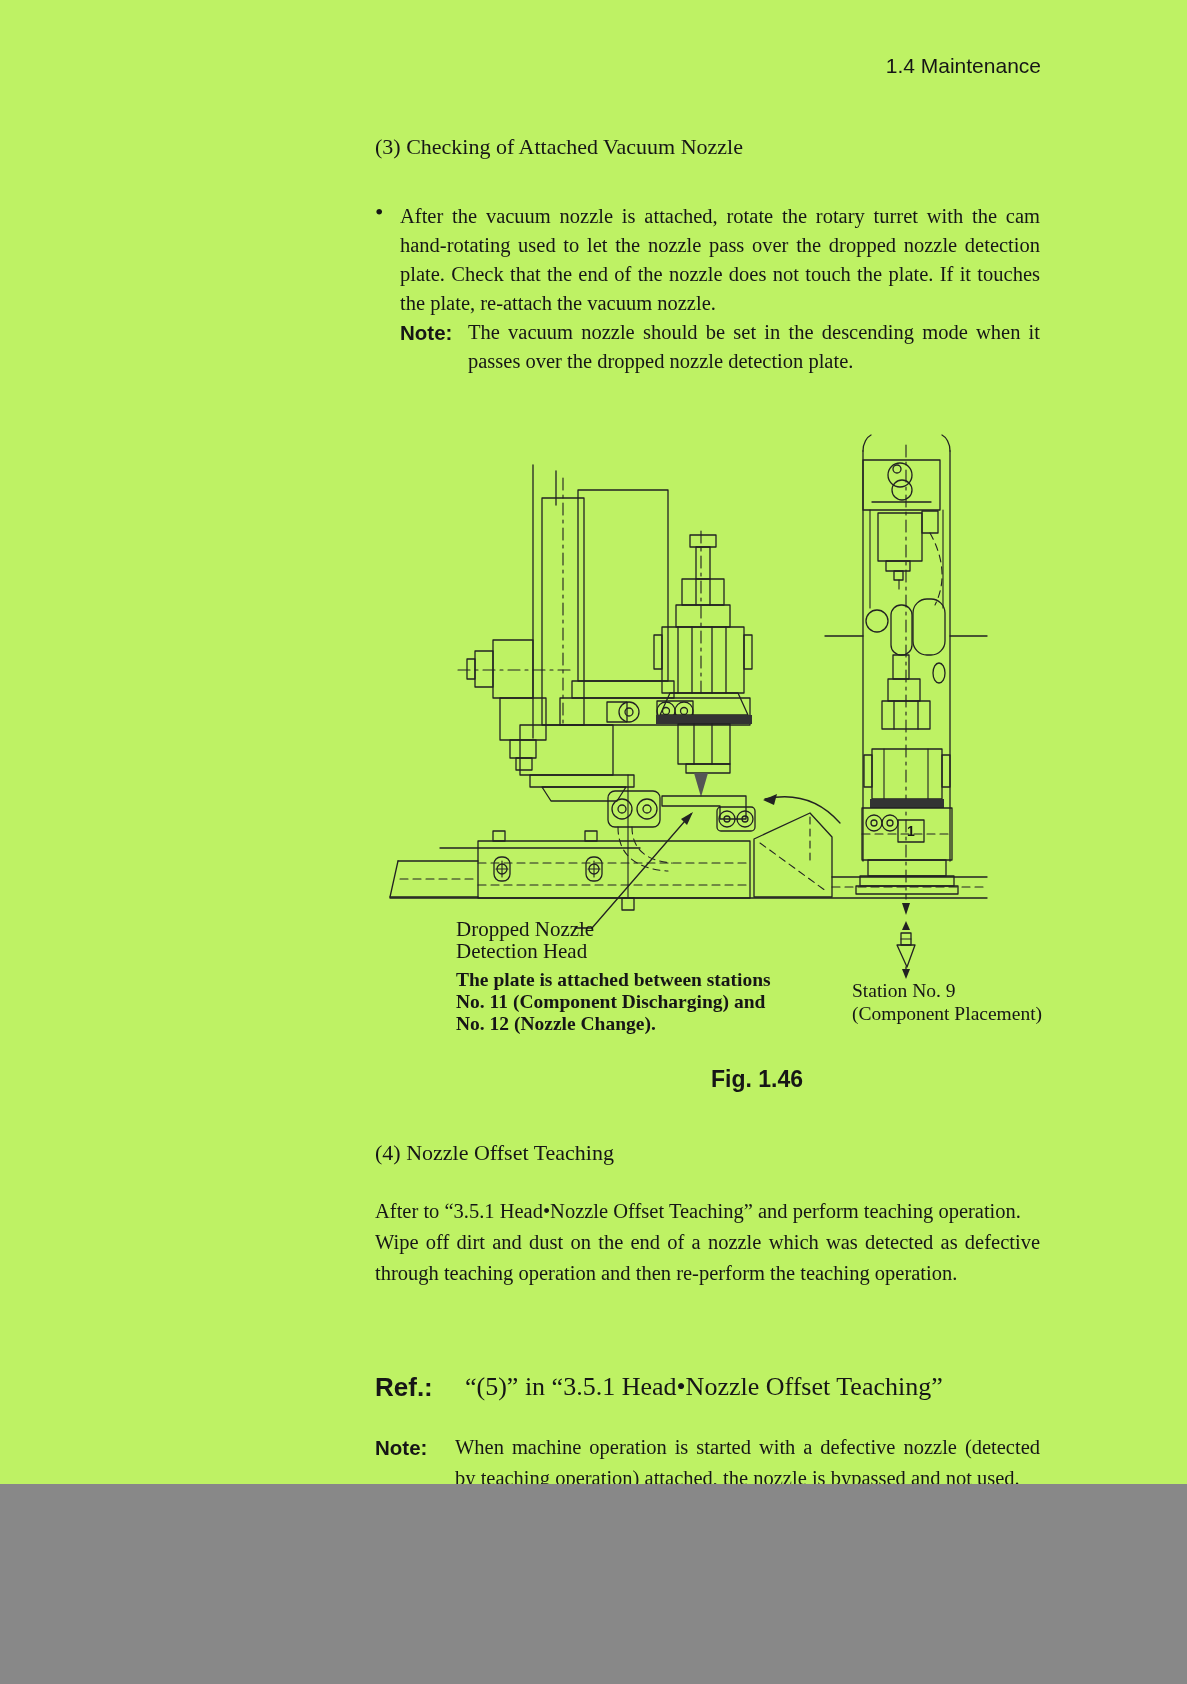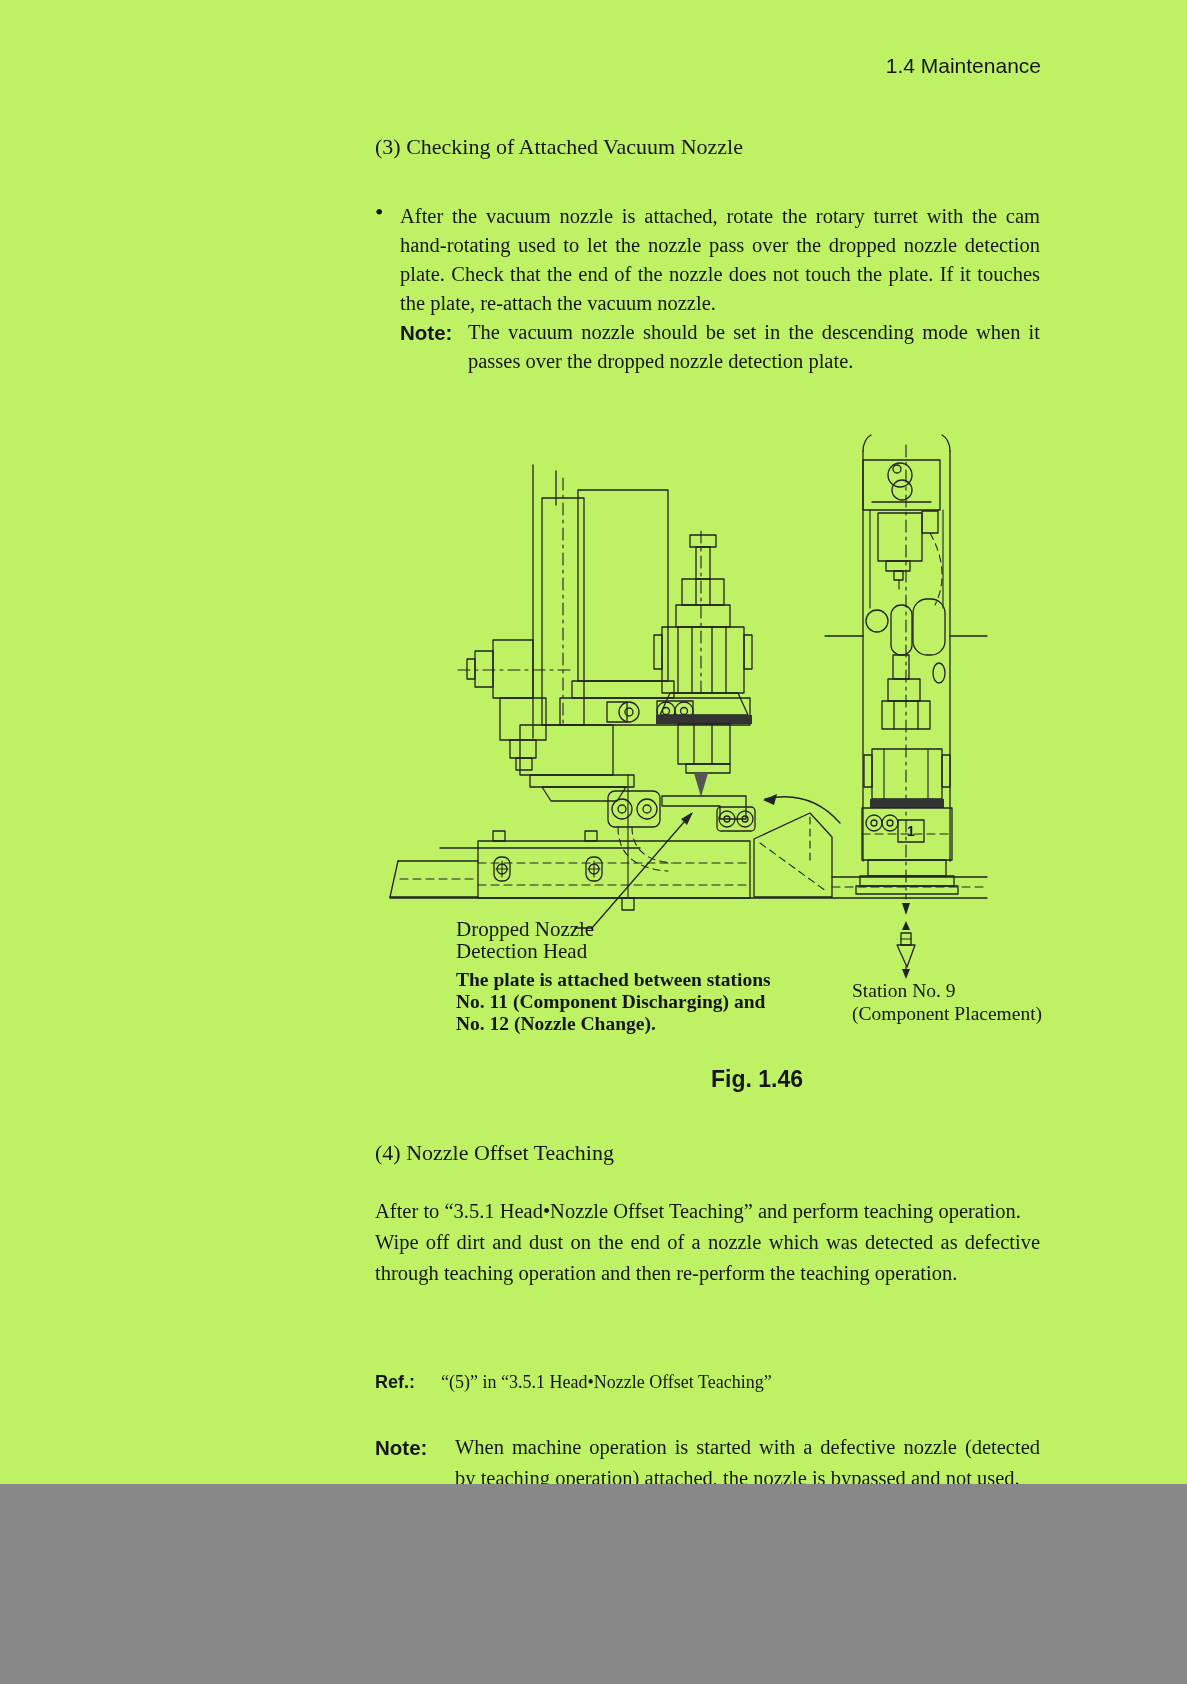--- a/index.html
+++ b/index.html
@@ -29,21 +29,21 @@
   .station-box-num { position:absolute; left:898px; top:820px; width:26px; height:22px;
     text-align:center; line-height:22px; font-family:"Liberation Sans",sans-serif;
     font-weight:700; font-size:14px; }
   .fig-caption { position:absolute; left:647px; top:1066px; width:220px; text-align:center;
     font-family:"Liberation Sans",sans-serif; font-weight:700; font-size:23px; }
 
   .h4 { position:absolute; left:375px; top:1140px; font-size:22px; }
   .para4 { position:absolute; left:375px; top:1196px; width:665px; font-size:20.5px; line-height:31px; }
   .para4 p { margin:0; text-align:justify; text-align-last:left; }
 
-  .refrow { position:absolute; left:375px; top:1372px; display:flex; font-size:18px; }
+  .refrow { position:absolute; left:375px; top:1372px; display:flex; font-size:26px;gap:24px; }
   .refrow .lbl { font-family:"Liberation Sans",sans-serif; font-weight:700; width:66px; flex:none; }
 
   .noterow { position:absolute; left:375px; top:1432px; width:665px; display:flex;
              font-size:20.5px; line-height:31px; }
   .noterow .lbl { font-family:"Liberation Sans",sans-serif; font-weight:700; width:80px; flex:none; }
   .noterow .txt { flex:1; text-align:justify; text-align-last:left; }
 
   .f-doc  { position:absolute; left:104px; top:1586px; font-size:25px;
             border-bottom:8px solid #0ea5e9; padding:0 6px 1px 0; }
   .f-code { position:absolute; left:216px; top:1676px; font-family:"Liberation Sans",sans-serif;

